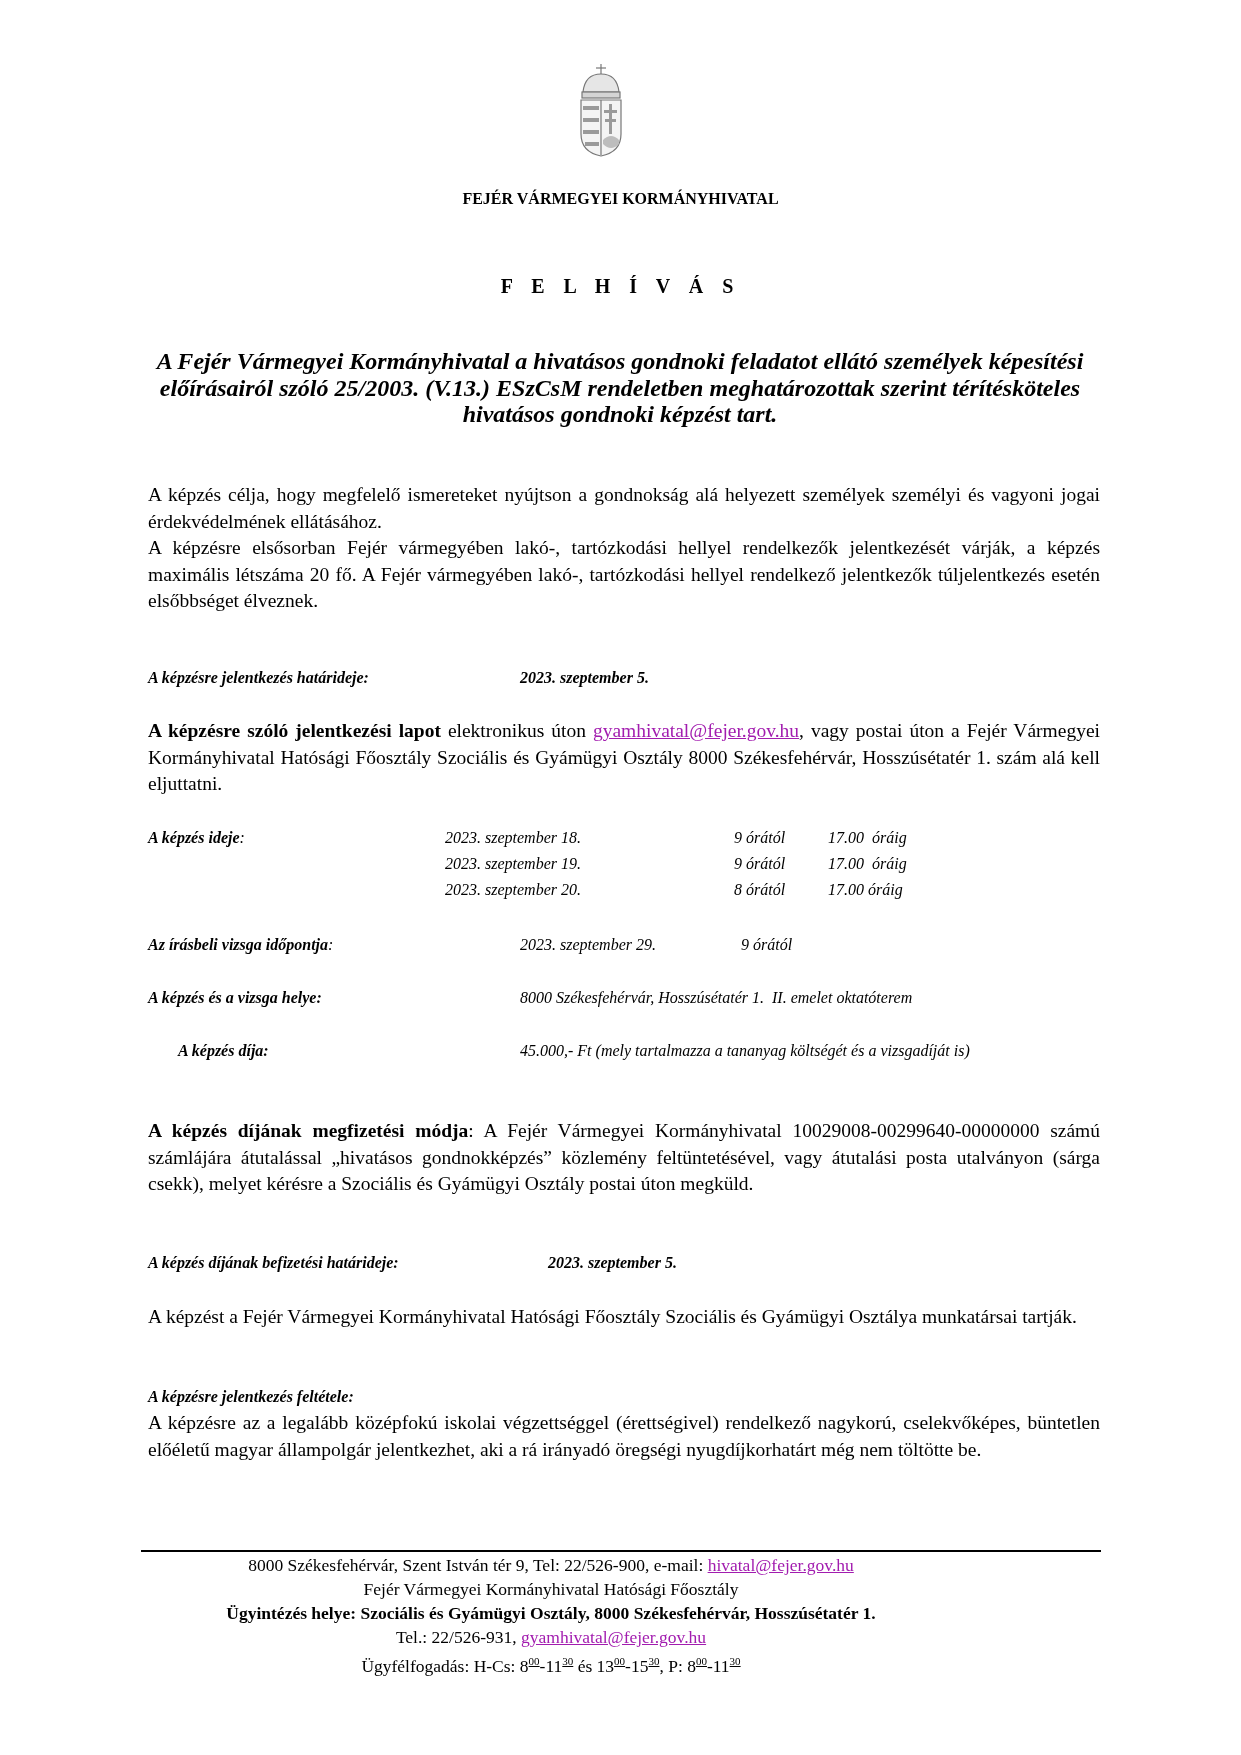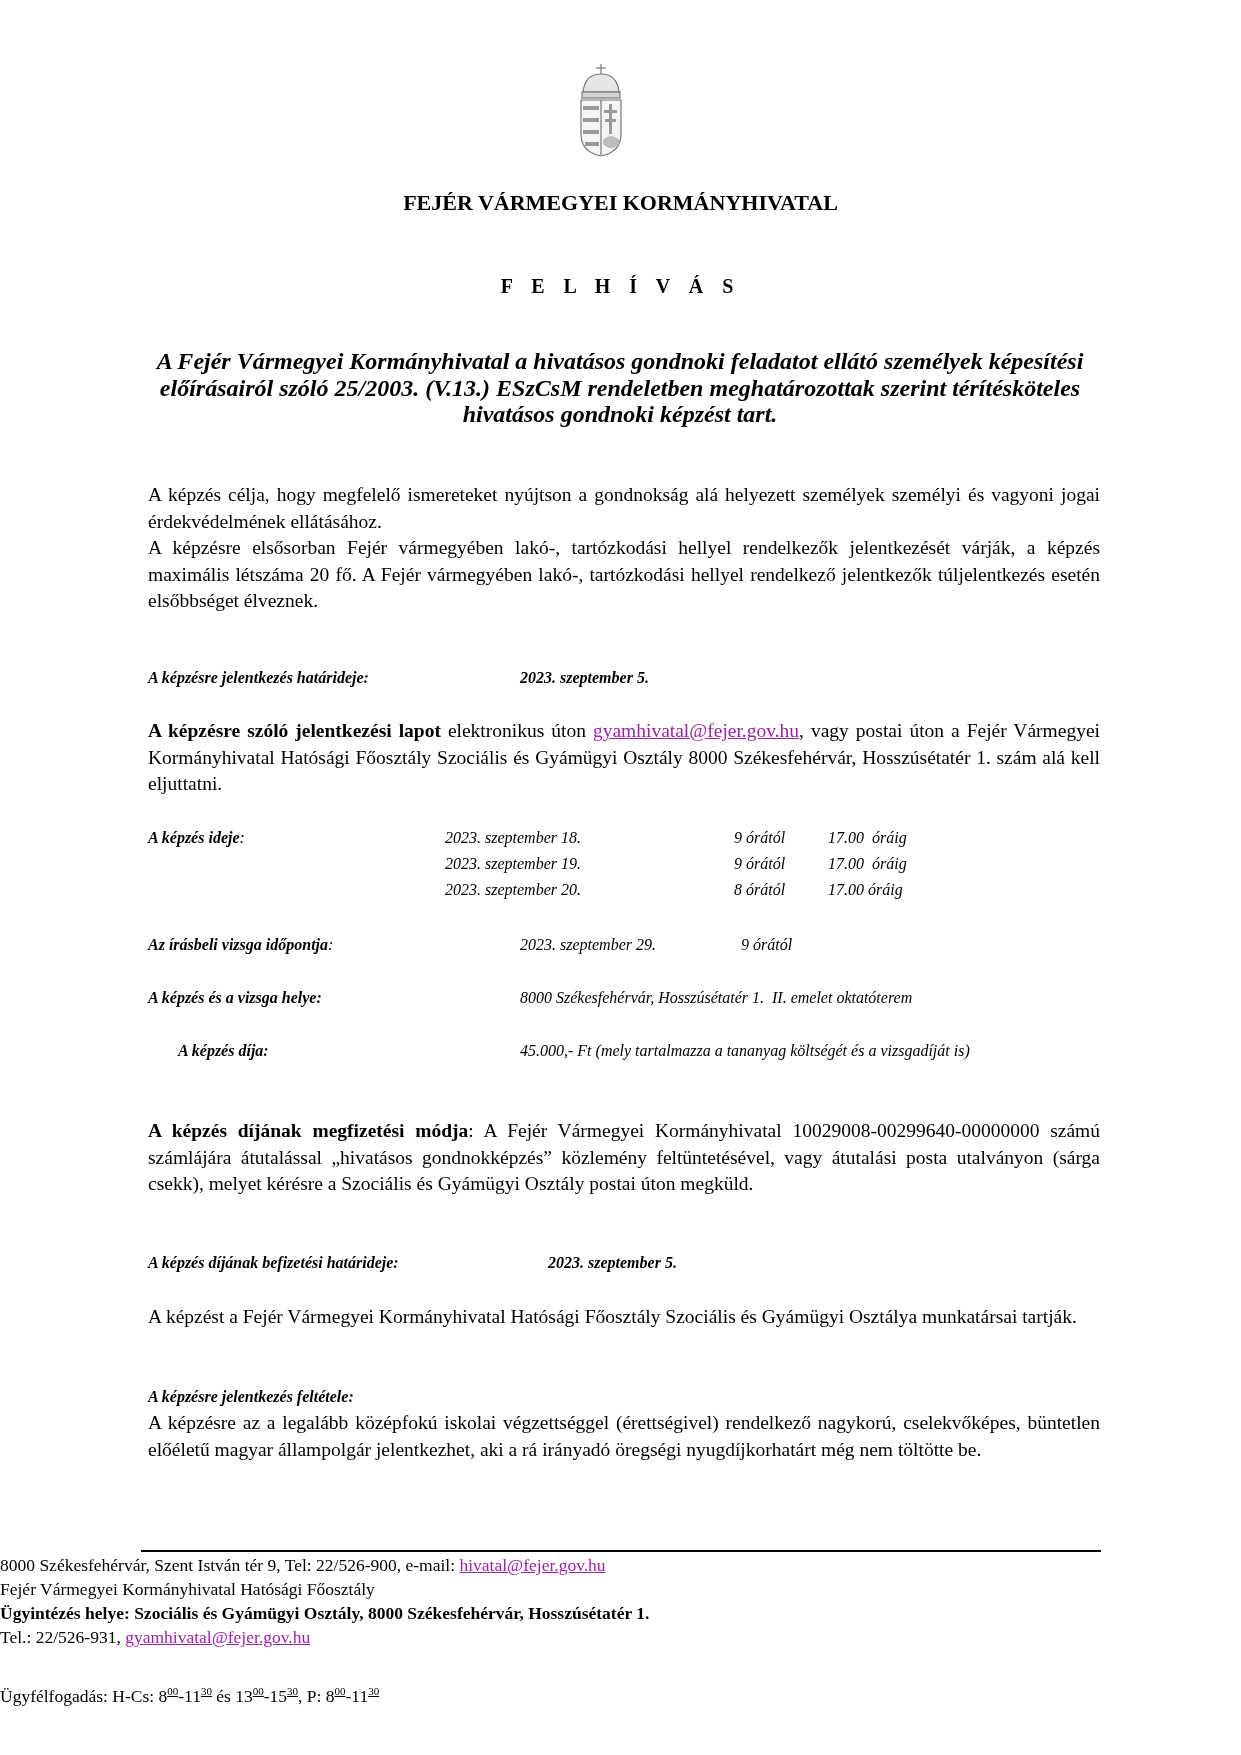--- a/index.html
+++ b/index.html
@@ -1,29 +1,29 @@
 <!DOCTYPE html>
 <html><head>
 <meta charset="utf-8">
 <style>
   html, body { margin:0; padding:0; background:#ffffff; }
   body { width:1241px; height:1755px; position:relative; overflow:hidden;
          font-family:"Liberation Serif", serif; color:#000; }
   .abs { position:absolute; }
   .crest { left:575px; top:62px; width:52px; height:96px; }
-  .org { left:0; width:1241px; top:190px; text-align:center; font-weight:bold; font-size:22px; }
+  .org { left:0; width:1241px; top:190px; text-align:center; font-weight:bold; font-size:16px; }
   .felhivas { left:0; width:1241px; top:275px; text-align:center; font-weight:bold; font-size:20px; letter-spacing:7px; }
   .intro { left:150px; width:940px; top:348px; text-align:center; font-weight:bold; font-style:italic; font-size:24px; line-height:26.5px; }
   .p { left:148px; width:952px; font-size:19.5px; line-height:26.5px; text-align:justify; }
   .last-left { text-align-last:left; }
   .b { font-weight:bold; }
   a.link { color:#a21caf; text-decoration:underline; }
   .row { font-size:16px; line-height:26.5px;font-style:italic; }
   .footer-rule { left:141px; top:1550px; width:960px; height:0; border-top:2px solid #000; }
-  .foot { left:0; width:1102px; text-align:left; font-size:17.5px; line-height:22px; }
+  .foot { left:0; width:1102px; text-align:center; font-size:17.5px; line-height:22px; }
   sup.u { text-decoration:underline; font-size:11px; vertical-align:7px; }
 </style>
 </head>
 <body>
 
 <div class="abs crest">
   <svg width="52" height="96" viewBox="0 0 52 96">
     <g fill="none" stroke="#777" stroke-width="1.2">
       <line x1="26" y1="2" x2="26" y2="12"></line>
       <line x1="21" y1="6" x2="31" y2="6"></line>
@@ -99,15 +99,15 @@
 <div class="abs footer-rule"></div>
 
 <div class="abs foot" style="top:1554px;">
   <span>8000 Székesfehérvár, Szent István tér 9, Tel: 22/526-900, e-mail: </span><a class="link">hivatal@fejer.gov.hu</a>
 </div>
 <div class="abs foot" style="top:1578px;">Fejér Vármegyei Kormányhivatal Hatósági Főosztály</div>
 <div class="abs foot b" style="top:1602px;">Ügyintézés helye: Szociális és Gyámügyi Osztály, 8000 Székesfehérvár, Hosszúsétatér 1.</div>
 <div class="abs foot" style="top:1626px;">
   <span>Tel.: 22/526-931, </span><a class="link">gyamhivatal@fejer.gov.hu</a>
 </div>
-<div class="abs foot" style="top:1650px;margin-top:30px;">
+<div class="abs foot" style="top:1650px;">
   <span>Ügyfélfogadás: H-Cs: </span><span>8</span><sup class="u">00</sup><span>-</span><span>11</span><sup class="u">30</sup><span style="white-space:pre;"> és </span><span>13</span><sup class="u">00</sup><span>-</span><span>15</span><sup class="u">30</sup><span style="white-space:pre;">, P: </span><span>8</span><sup class="u">00</sup><span>-</span><span>11</span><sup class="u">30</sup>
 </div>
 
 </body></html>

